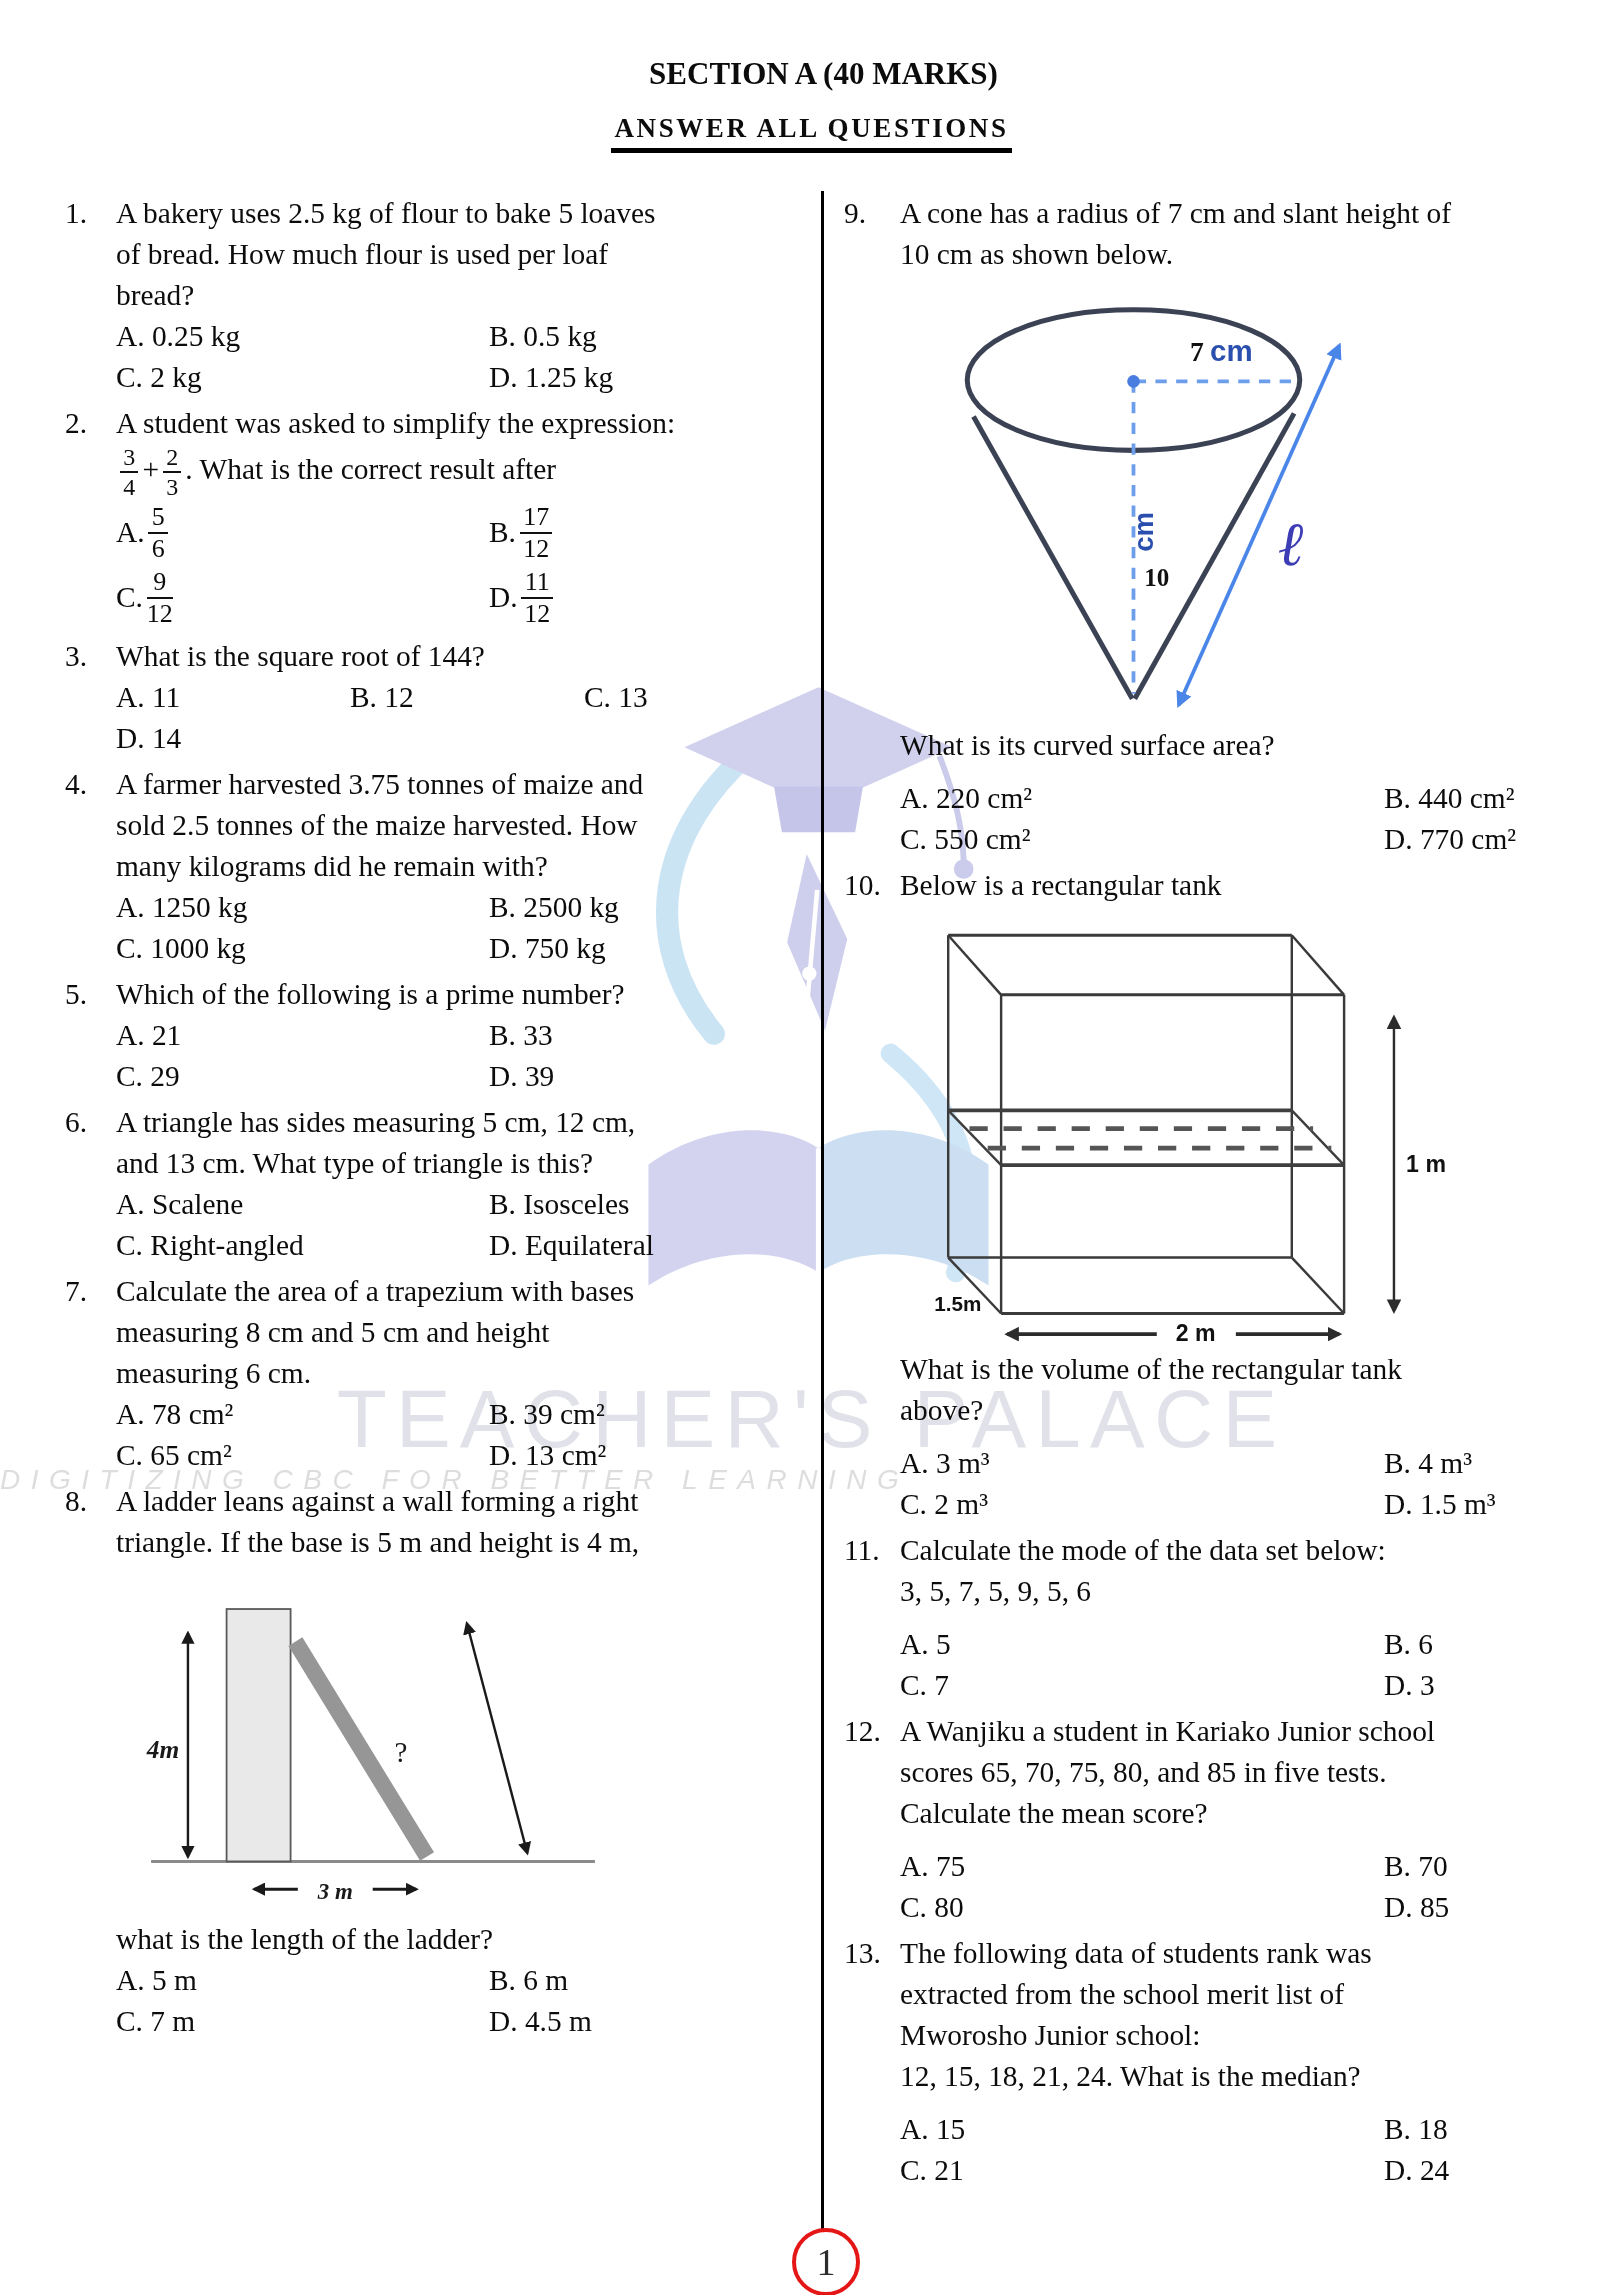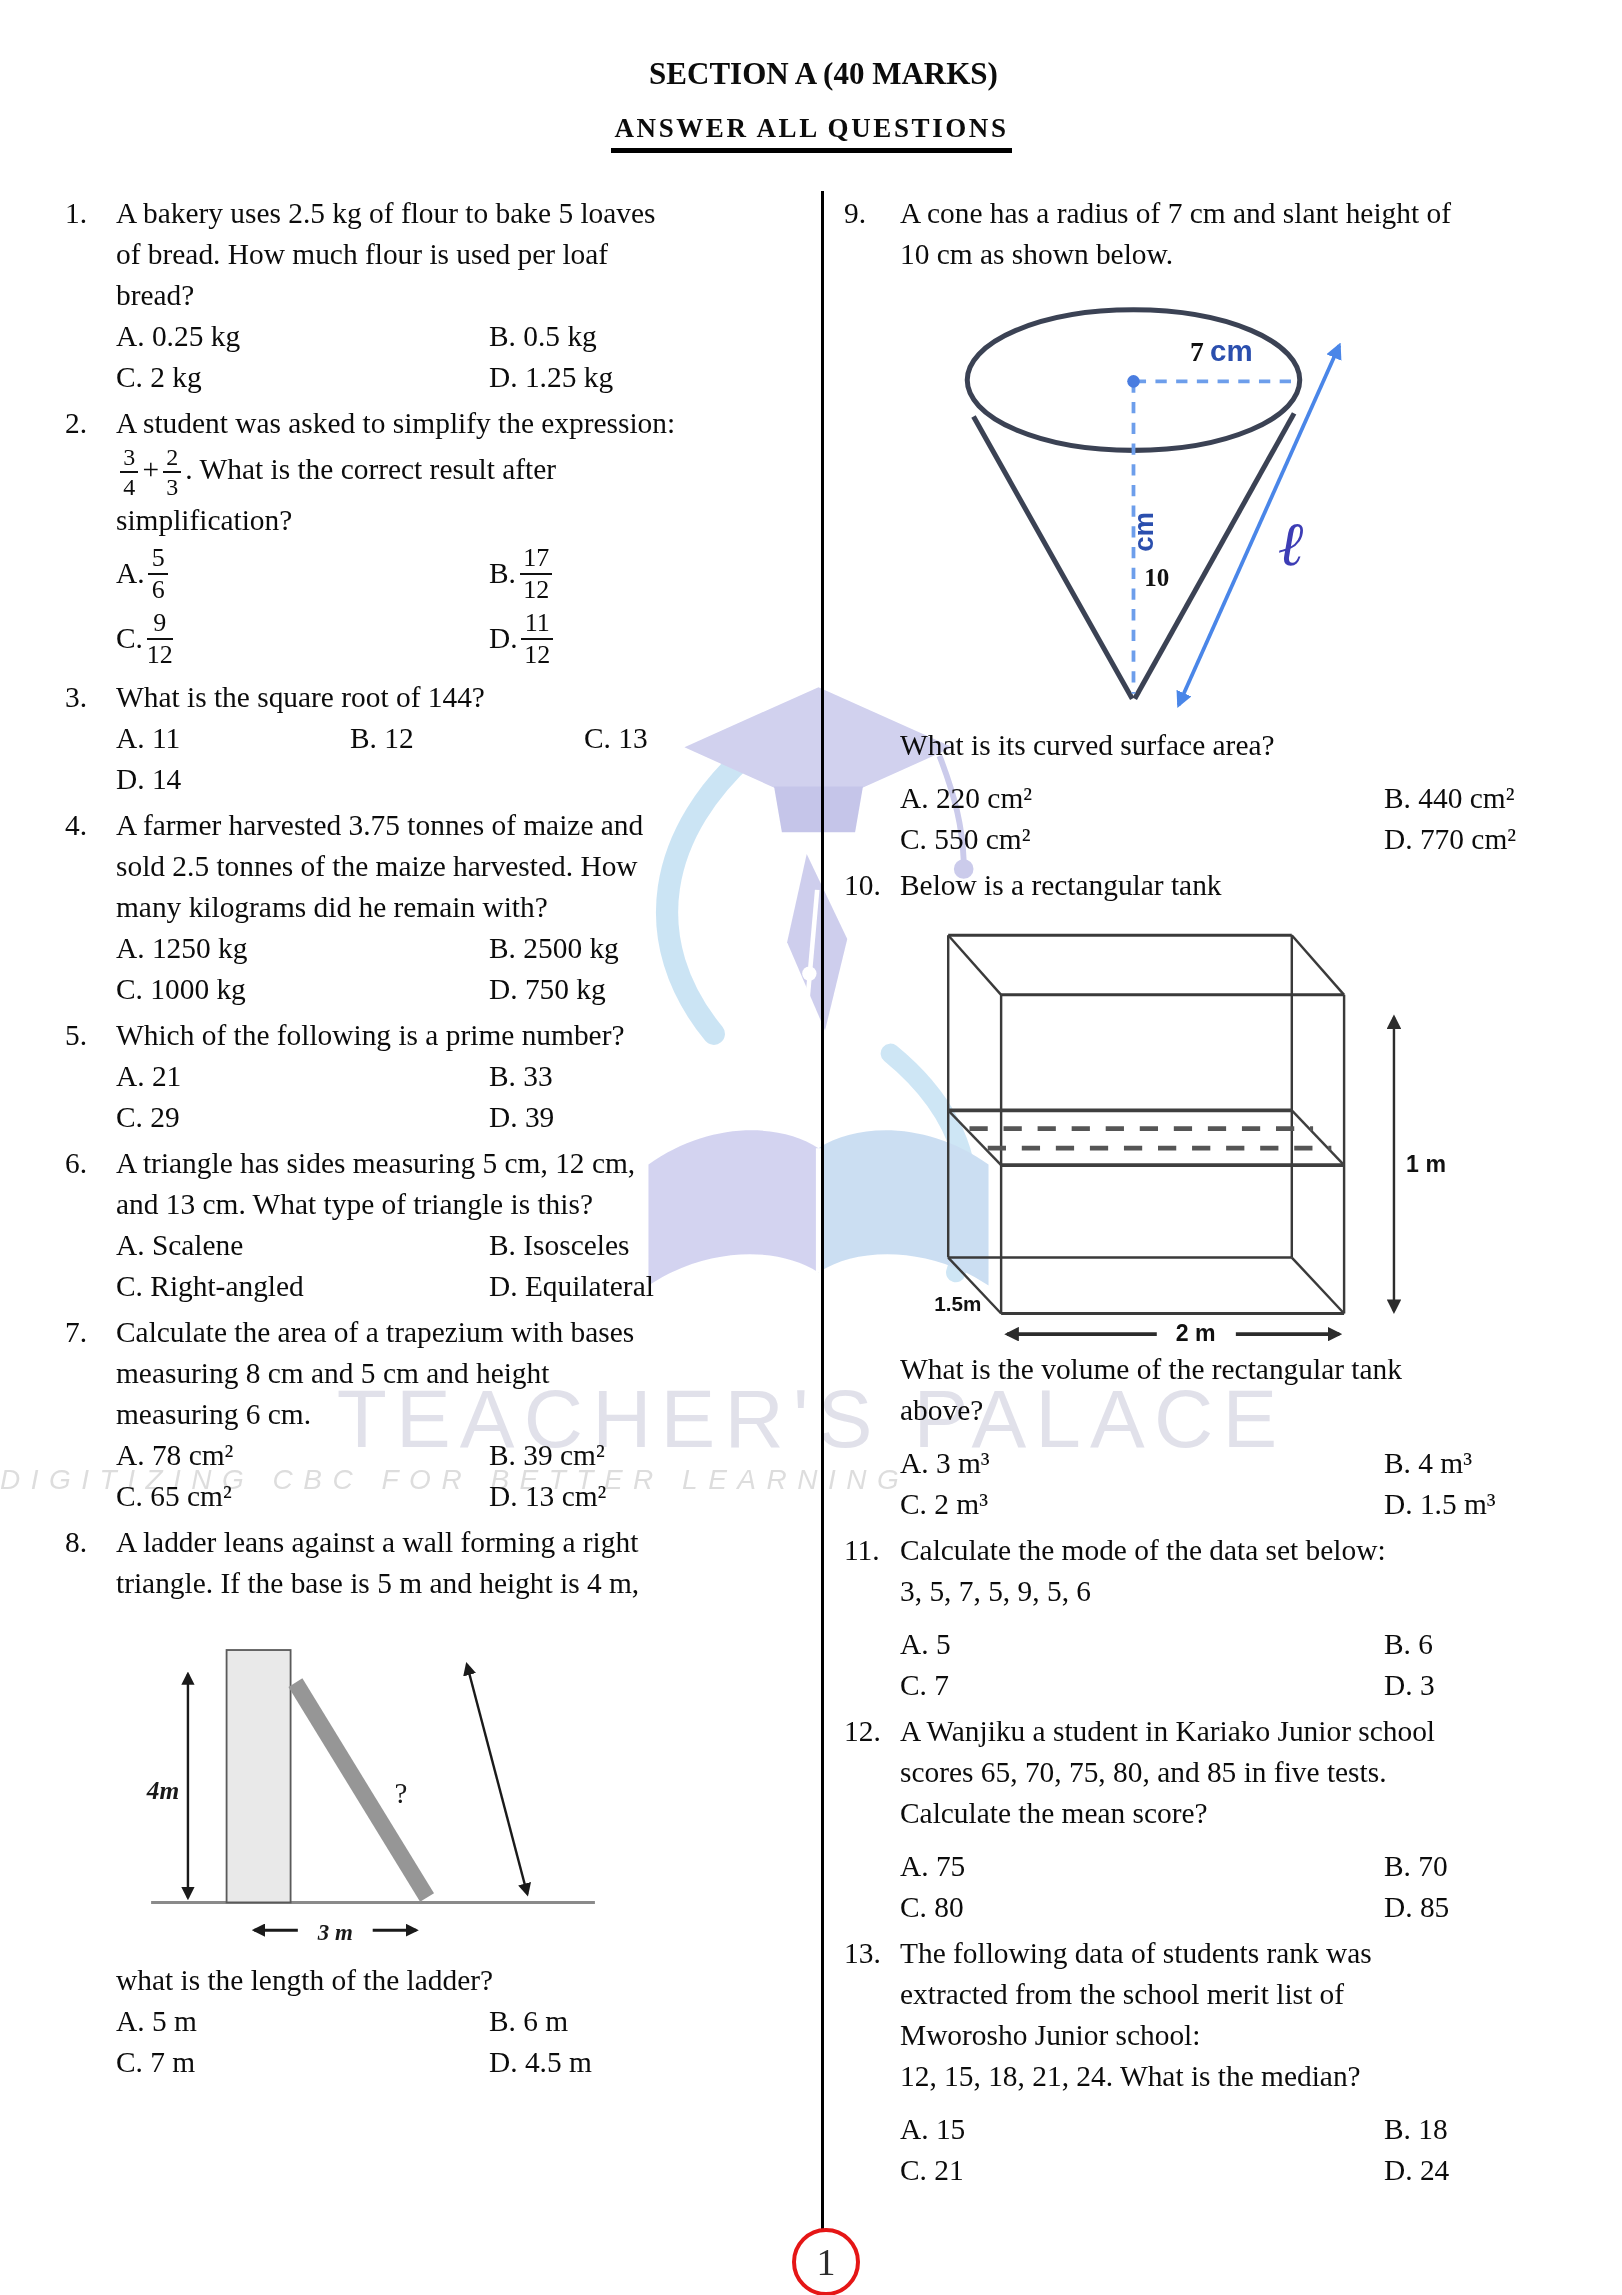--- a/index.html
+++ b/index.html
@@ -117,21 +117,20 @@
         <span>D. 1.25 kg</span>
       </div>
     </div>
 
     <div class="q">
       <span class="qnum">2.</span>
       <span class="tline">A student was asked to simplify the expression:</span>
       <span class="expr-line">
         <span class="frac"><span class="fn">3</span><span class="fd">4</span></span><span>+</span><span class="frac"><span class="fn">2</span><span class="fd">3</span></span><span>. What is the correct result after</span>
       </span>
-      <span class="tline">simplification?</span>
       <div class="opts">
         <span class="fopt">
             <span>A.</span>
             <span class="frac">
               <span class="fn">5</span>
               <span class="fd">6</span>
             </span>
           </span>
         <span class="fopt">
             <span>B.</span>

